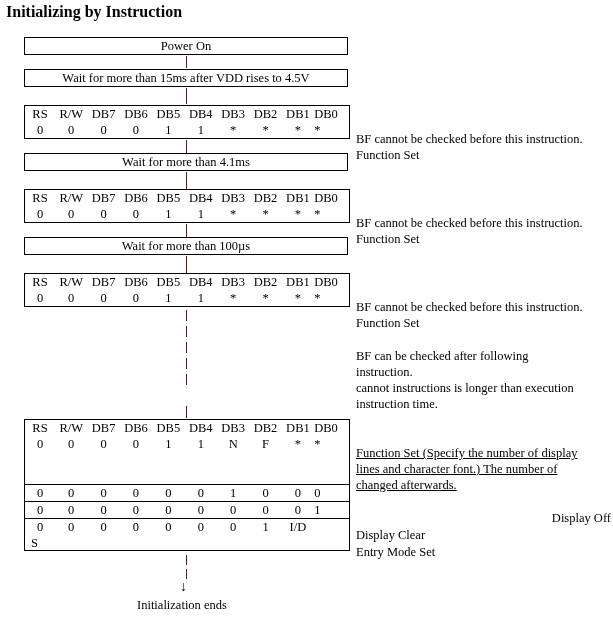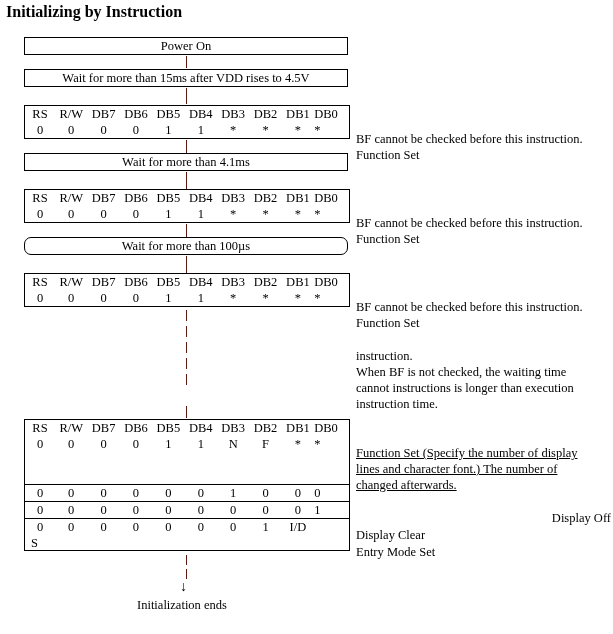--- a/index.html
+++ b/index.html
@@ -85,21 +85,21 @@
       <span>*</span>
       <span>*</span>
       <span>*</span>
       <span>*</span>
   </div>
 </div>
 <div class="note" style="top:190px;">BF cannot be checked before this instruction.</div>
 <div class="note" style="top:206px;">Function Set</div>
 <div class="conn" style="top:224px;height:13px;"></div>
 
-<div class="box" style="top:237px;height:18px;border-radius:7px;">Wait for more than 100µs</div>
+<div class="box" style="top:237px;height:18px;">Wait for more than 100µs</div>
 <div class="conn" style="top:256px;height:17px;"></div>
 
 <div class="tbl" style="top:273px;height:34px;">
   <div class="row">
     <span>RS</span>
       <span>R/W</span>
       <span>DB7</span>
       <span>DB6</span>
       <span>DB5</span>
       <span>DB4</span>
@@ -125,22 +125,22 @@
 <div class="note" style="top:290px;">Function Set</div>
 
 <div class="conn" style="top:310px;height:11px;"></div>
 <div class="conn" style="top:326px;height:11px;"></div>
 <div class="conn" style="top:342px;height:11px;"></div>
 <div class="conn" style="top:358px;height:11px;"></div>
 <div class="conn" style="top:374px;height:11px;"></div>
 <div class="conn" style="top:406px;height:12px;"></div>
 
 <div class="note" style="top:323px;">
+  <div>BF can be checked after following</div>
   <div>instruction.</div>
-  <div>When BF is not checked, the waiting time</div>
   <div>cannot instructions is longer than execution</div>
   <div>instruction time.</div>
 </div>
 
 <div class="tbl" style="top:419px;height:132px;">
   <div class="row">
     <span>RS</span>
       <span>R/W</span>
       <span>DB7</span>
       <span>DB6</span>

